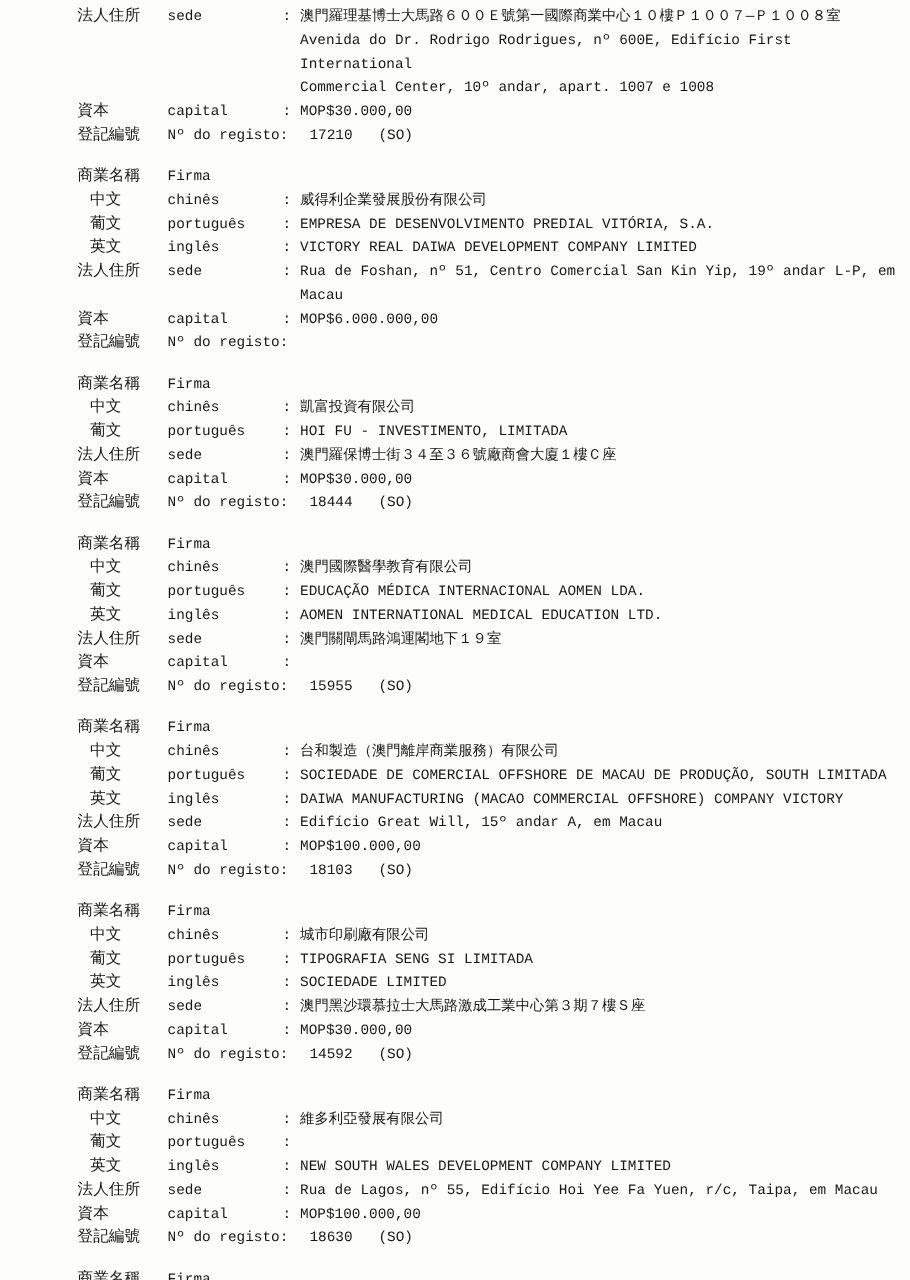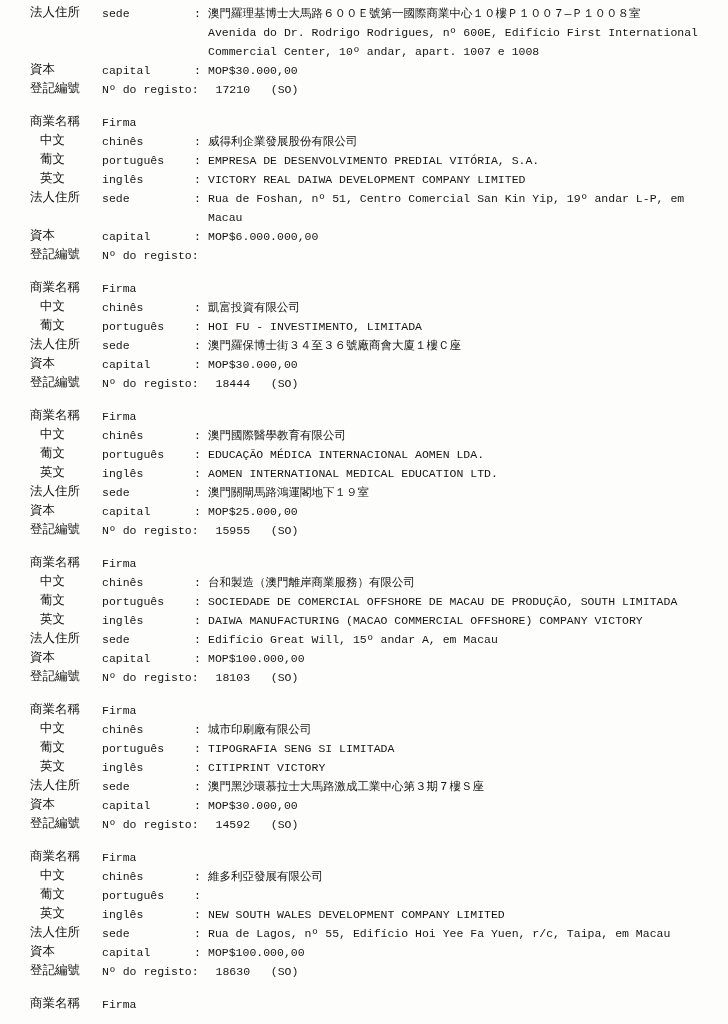--- a/index.html
+++ b/index.html
@@ -16,20 +16,21 @@
     font-size: 11.5px;
   }
   .page {
     box-sizing: border-box;
     width: 728px;
     height: 1024px;
     padding: 4px 6px 0 30px;
   }
   .record {
     margin-bottom: 14px;
+    margin-left: 32px;
   }
   .row {
     display: flex;
     align-items: flex-start;
     line-height: 19px;
     min-height: 19px;
   }
   .c1 {
     flex: 0 0 72px;
     box-sizing: border-box;
@@ -231,23 +232,20 @@
     <span class="c2">sede</span>
     <span class="c3">:</span>
     <span class="c4">
             <div class="value-line">澳門關閘馬路鴻運閣地下１９室</div>
           </span>
   </div>
         <div class="row">
     <span class="c1">資本</span>
     <span class="c2">capital</span>
     <span class="c3">:</span>
-    <span class="c4">
-            <div class="value-line">MOP$25.000,00</div>
-          </span>
   </div>
         <div class="row wide">
     <span class="c1">登記編號</span>
     <span class="c2">Nº do registo:</span>
 
     <span class="c4">
             <div class="value-line"> 15955   (SO)</div>
           </span>
   </div>
       </div>
@@ -328,21 +326,21 @@
     <span class="c3">:</span>
     <span class="c4">
             <div class="value-line">TIPOGRAFIA SENG SI LIMITADA</div>
           </span>
   </div>
         <div class="row indent">
     <span class="c1">英文</span>
     <span class="c2">inglês</span>
     <span class="c3">:</span>
     <span class="c4">
-            <div class="value-line">CITIPRINT VICTORY</div>
+            <div class="value-line">SOCIEDADE LIMITED</div>
           </span>
   </div>
         <div class="row">
     <span class="c1">法人住所</span>
     <span class="c2">sede</span>
     <span class="c3">:</span>
     <span class="c4">
             <div class="value-line">澳門黑沙環慕拉士大馬路激成工業中心第３期７樓Ｓ座</div>
           </span>
   </div>

